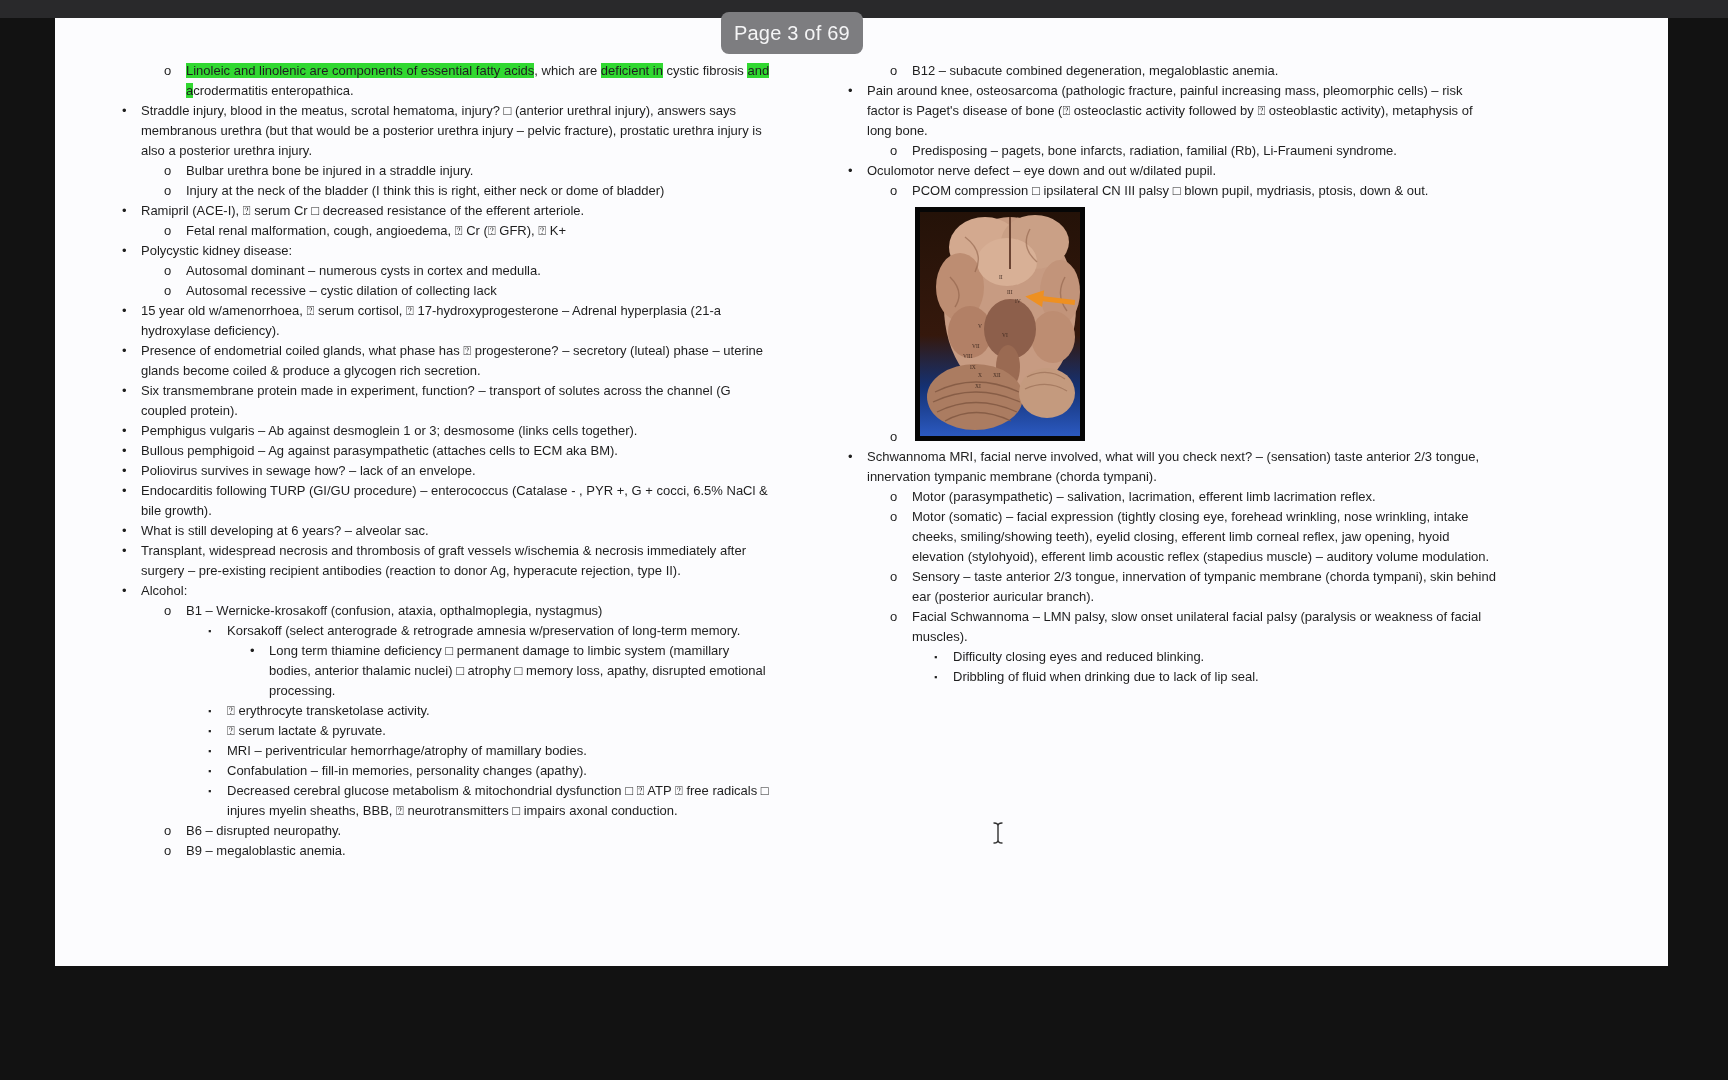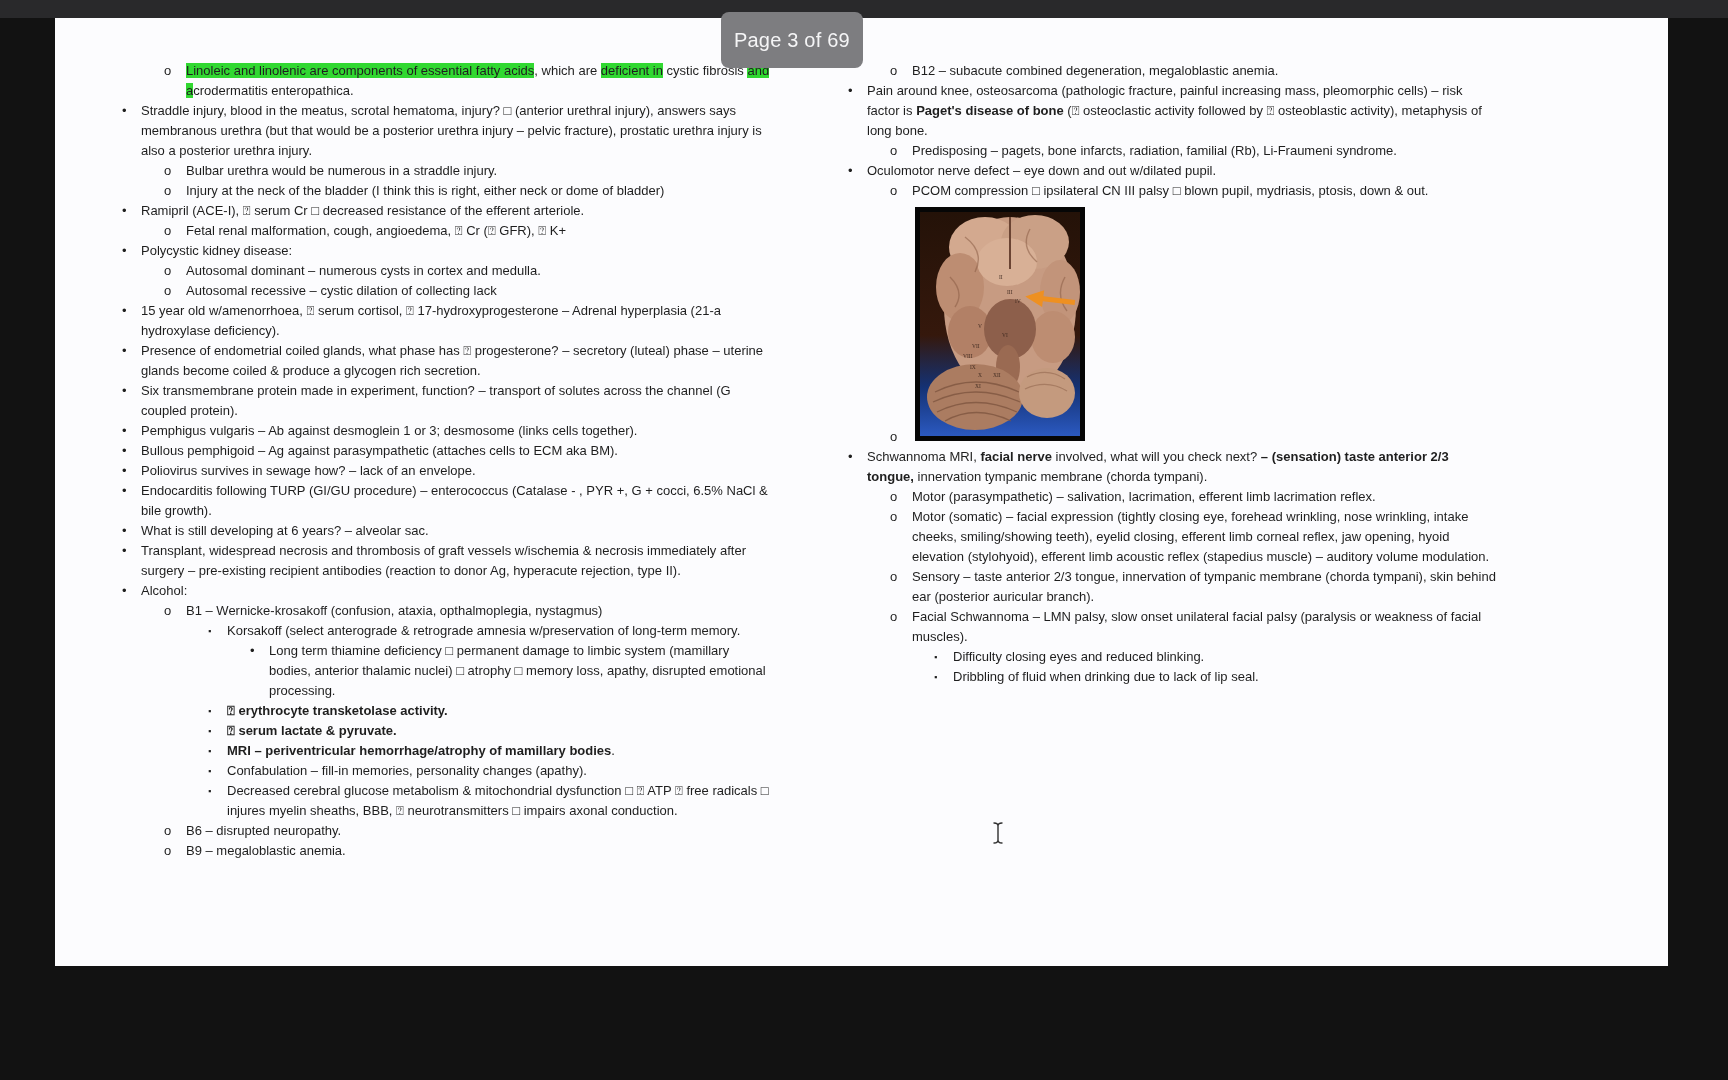--- a/index.html
+++ b/index.html
@@ -9,34 +9,34 @@
     font-family:"Liberation Sans","DejaVu Sans",sans-serif;
   }
   .topstrip{position:absolute;left:0;top:0;width:1728px;height:18px;background:#29292b;}
   .page{
     position:absolute;left:55px;top:18px;width:1613px;height:948px;
     background:#fcfcfe;
   }
   .page-badge{
     position:absolute;left:721px;top:12px;z-index:5;
     background:var(--badge-bg,#7d7d80);color:#f5f5f6;
-    font-size:20px;line-height:22px;padding:17px 13px;border-radius:8px;
+    font-size:20px;line-height:22px;padding:10px 13px;border-radius:8px;
     letter-spacing:.2px;
   }
   .col{position:absolute;top:43px;font-size:13px;line-height:20px;color:#1e1e1e;}
   .col-left{left:67px;width:650px;}
   .col-right{left:793px;width:650px;}
   .li{display:flex;align-items:flex-start;}
   .li .mk{flex:0 0 auto;text-align:left;}
   .li .tx{flex:1 1 auto;min-width:0;}
   .lvl0{margin-left:0;}   .lvl0 .mk{width:19px;font-size:13px;}
   .lvl1{margin-left:42px;}.lvl1 .mk{width:22px;}
   .lvl2{margin-left:86px;}.lvl2 .mk{width:19px;font-size:9px;line-height:20px;}
   .lvl3{margin-left:128px;}.lvl3 .mk{width:19px;font-size:13px;}
-  .b{font-weight:700;}
+  .b{font-weight:400;}
   .hl{background:var(--hl,#31d831);}
   .figwrap{margin:6px 0 -14px 67px;width:170px;height:234px;}
   .cursor-ibeam{position:absolute;left:935px;top:802px;z-index:4;}
 </style>
 </head>
 <body style="--hl: #31d831; --badge-bg: #7d7d80;">
 
 <div class="topstrip"></div>
 
 <div class="page">
@@ -45,21 +45,21 @@
       <div class="li lvl1">
         <span class="mk">o</span>
         <div class="tx"><span class="hl">Linoleic and linolenic are components of essential fatty acids</span><span>, which are </span><span class="hl">deficient in</span><span> cystic fibrosis </span><span class="hl">and a</span><span>crodermatitis enteropathica.</span></div>
       </div>
       <div class="li lvl0">
         <span class="mk">•</span>
         <div class="tx"><span>Straddle injury, blood in the meatus, scrotal hematoma, injury? □ (anterior urethral injury), answers says membranous urethra (but that would be a posterior urethra injury – pelvic fracture), prostatic urethra injury is also a posterior urethra injury.</span></div>
       </div>
       <div class="li lvl1">
         <span class="mk">o</span>
-        <div class="tx"><span>Bulbar urethra would be numerous in a straddle injury.</span></div>
+        <div class="tx"><span>Bulbar urethra bone be injured in a straddle injury.</span></div>
       </div>
       <div class="li lvl1">
         <span class="mk">o</span>
         <div class="tx"><span>Injury at the neck of the bladder (I think this is right, either neck or dome of bladder)</span></div>
       </div>
       <div class="li lvl0">
         <span class="mk">•</span>
         <div class="tx"><span>Ramipril (ACE-I), ⍰ serum Cr □ decreased resistance of the efferent arteriole.</span></div>
       </div>
       <div class="li lvl1">

